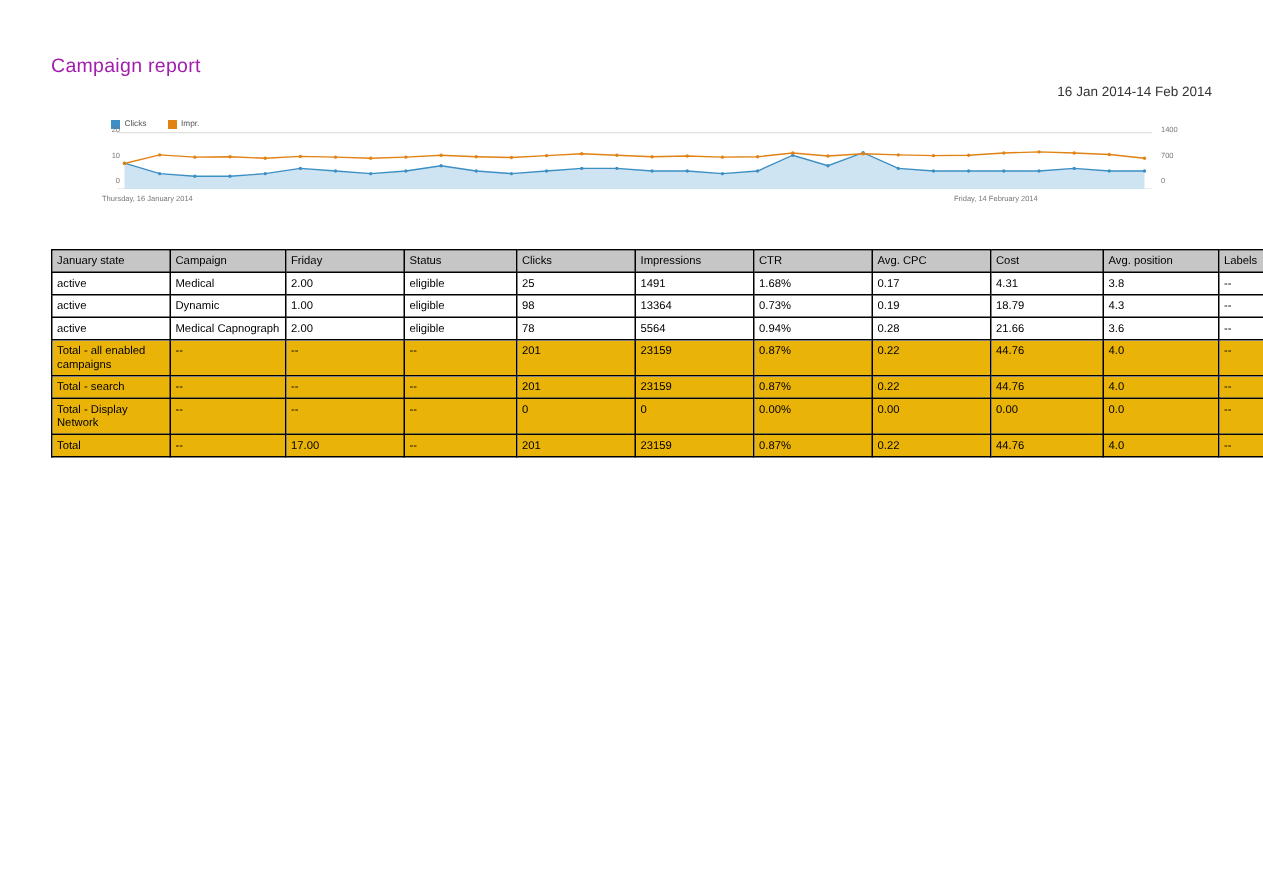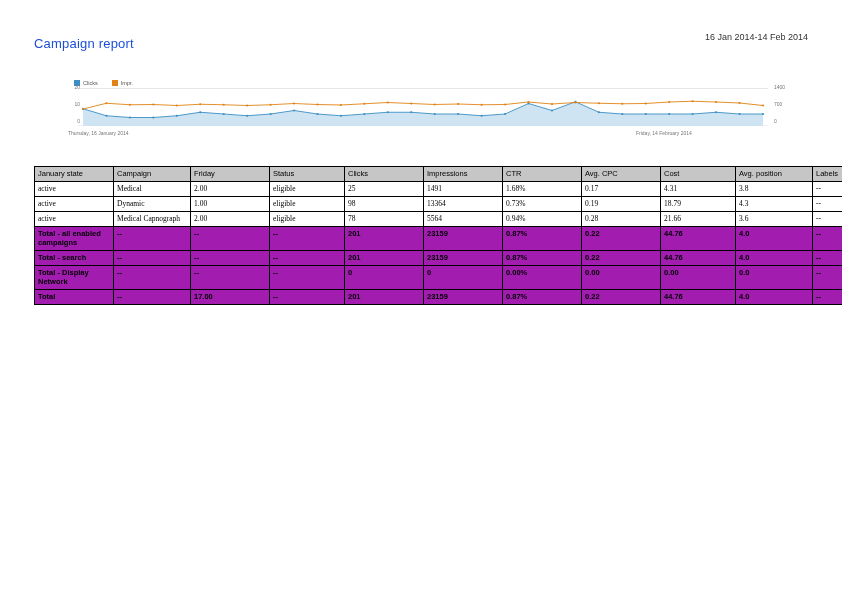--- a/index.html
+++ b/index.html
@@ -19,27 +19,27 @@
     position: absolute;
     left: 0; top: 0;
     width: 842px;
     height: 595px;
   }
   .report-title {
     position: absolute;
     left: 34px;
     top: 36px;
     font-size: 13px;
-    color: #1d4ed8;
+    color: #a21caf;
     letter-spacing: 0.2px;
   }
   .date-range {
     position: absolute;
     right: 34px;
-    top: 32px;
+    top: 56px;
     font-size: 9px;
     color: #333333;
     text-align: right;
   }
 
   
   .chart-wrap {
     position: absolute;
     left: 34px;
     top: 70px;
@@ -130,26 +130,24 @@
     font-weight: normal;
     line-height: 1.25;
     height: 10px;
     color: #000000;
     overflow: hidden;
   }
   .data-table thead th {
     background: #c6c6c6;
   }
   .data-table tbody tr.total-row td {
-    background: #a21caf;
-    font-weight: bold;
+    background: #eab308;
   }
   .data-table tbody tr.data-row td {
     background: #ffffff;
-    font-family: Liberation Serif, serif;
   }
   .c0 { width: 72px; }
   .c1 { width: 70px; }
   .c2 { width: 72px; }
   .c3 { width: 68px; }
   .c4 { width: 72px; }
   .c5 { width: 72px; }
   .c6 { width: 72px; margin-top: 40px; }
   .c7 { width: 72px; }
   .c8 { width: 68px; }

